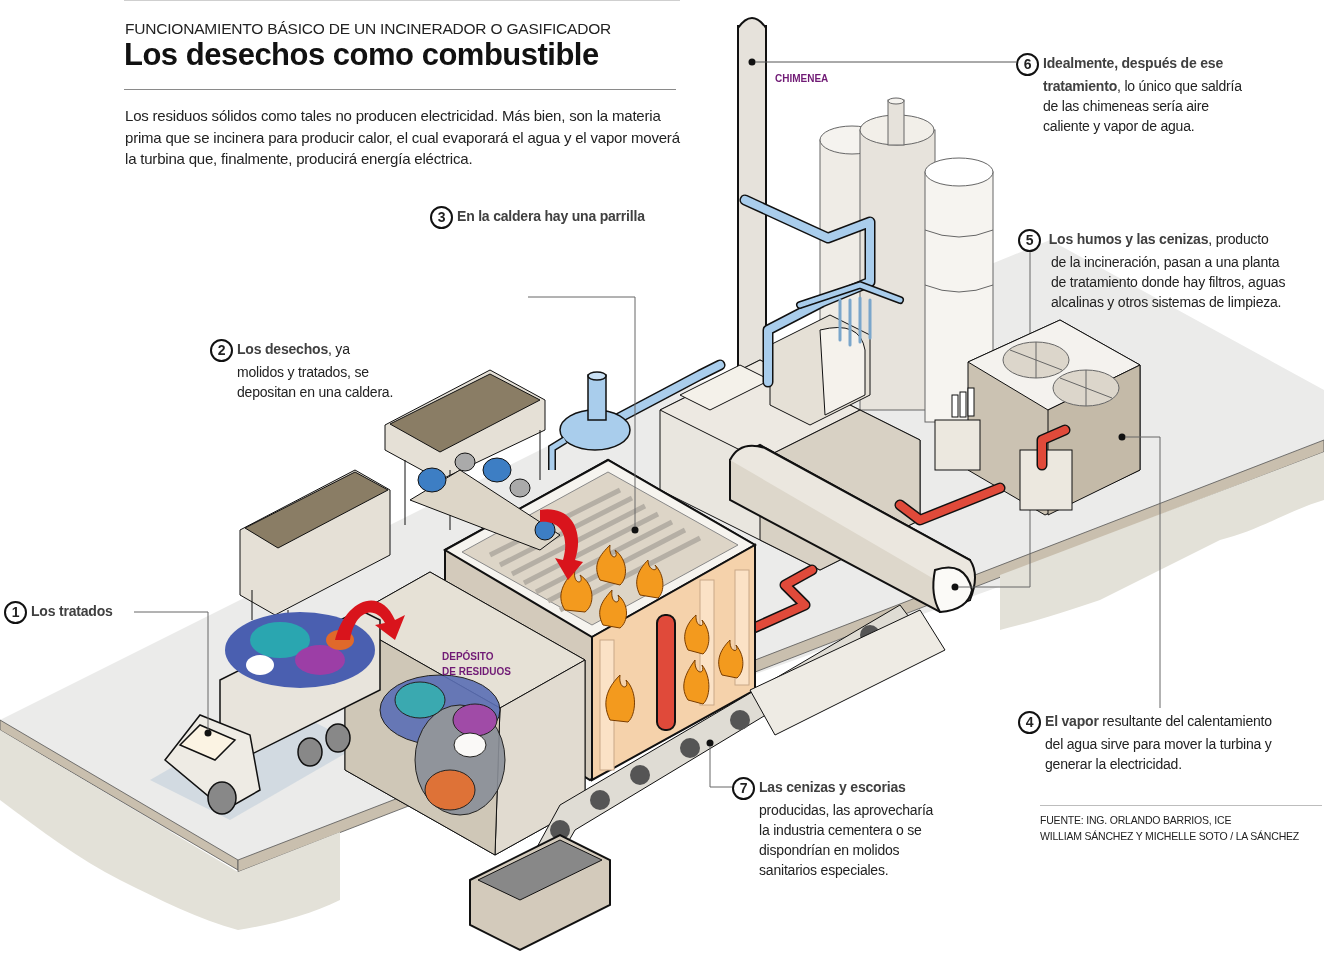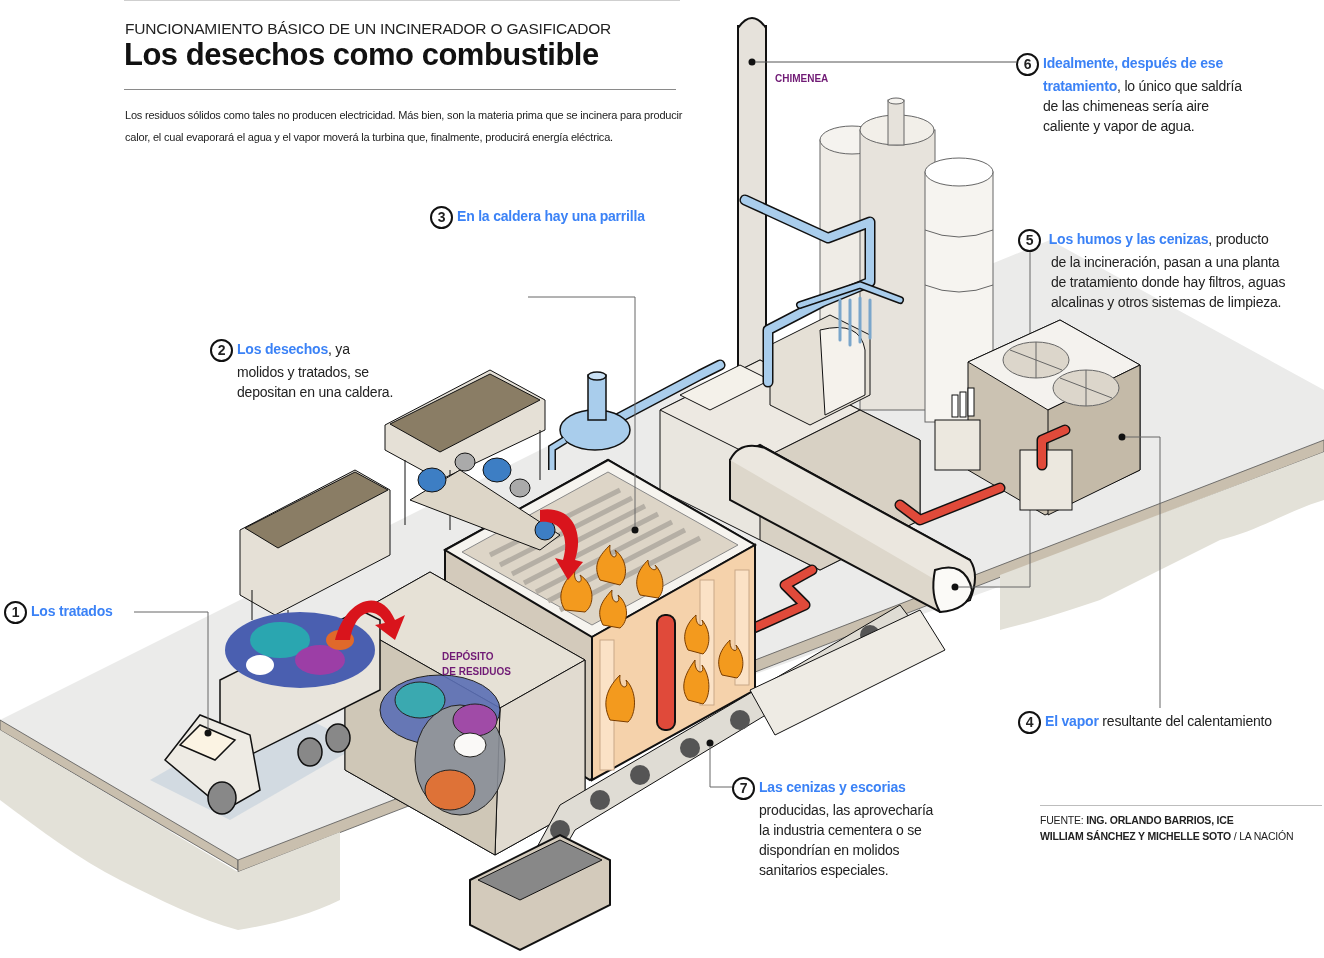--- a/index.html
+++ b/index.html
@@ -3,31 +3,31 @@
 <meta charset="utf-8">
 <style>
   html, body { margin: 0; padding: 0; background: #ffffff; }
   body { width: 1324px; height: 958px; position: relative; overflow: hidden;
          font-family: "Liberation Sans", sans-serif; color: #1a1a1a; }
   #scene { position: absolute; left: 0; top: 0; }
   .kicker { position: absolute; left: 125px; top: 20px; font-size: 15.5px; letter-spacing: -0.2px; color: #222; }
   .title { position: absolute; left: 124px; top: 37px; font-size: 31px; font-weight: bold; letter-spacing: -0.5px; color: #111; }
   .rule { position: absolute; left: 124px; top: 89px; width: 552px; height: 1px; background: #8a8a8a; }
   .rule-top { position: absolute; left: 124px; top: 0px; width: 556px; height: 1px; background: #cfcfcf; }
-  .intro { position: absolute; left: 125px; top: 105px; width: 560px; font-size: 11px; line-height: 21.5px; color: #222; letter-spacing: -0.2px; }
+  .intro { position: absolute; left: 125px; top: 105px; width: 560px; font-size: 15px; line-height: 21.5px; color: #222; letter-spacing: -0.2px; }
   .callout { position: absolute; font-size: 14px; line-height: 20px; color: #222; letter-spacing: -0.2px; }
-  .callout b { color: #3b82f6; }
+  .callout b { color: #404040; }
   .num { display: inline-block; width: 19px; height: 19px; border: 2px solid #111; border-radius: 50%;
          text-align: center; line-height: 19px; font-weight: bold; font-size: 14px; margin-right: 4px;
          background: #fff; box-sizing: content-box; vertical-align: -1px; }
   .indent { padding-left: 27px; display: block; }
   .plabel { position: absolute; font-weight: bold; font-size: 10px; color: #701a75; line-height: 15px; }
   .source-rule { position: absolute; left: 1040px; top: 805px; width: 282px; height: 1px; background: #bdbdbd; }
   .source { position: absolute; left: 1040px; top: 812px; font-size: 10.5px; line-height: 16px; color: #222; letter-spacing: -0.2px; }
-  .source b { font-weight: bold; margin-top: 37px; }
+  .source b { font-weight: normal; margin-top: 37px; }
 </style>
 </head>
 <body>
 
 <svg id="scene" width="1324" height="958" viewBox="0 0 1324 958" xmlns="http://www.w3.org/2000/svg">
 
   <g>
     <polygon points="0,720 560,440 1050,240 1324,390 1324,470 238,860 0,760" fill="#ebebea"></polygon>
     <polygon points="0,720 238,860 238,870 0,730" fill="#c9bfae" stroke="#555" stroke-width="0.8"></polygon>
     <polygon points="238,860 1324,440 1324,452 238,872" fill="#c9bfae" stroke="#555" stroke-width="0.8"></polygon>
@@ -253,34 +253,35 @@
   <span class="num">2</span><b>Los desechos</b><span>, ya</span>
   <span class="indent"><span>molidos y tratados, se</span><br><span>depositan en una caldera.</span></span>
 </div>
 
 <div class="callout" style="left:430px; top:206px;">
   <span class="num">3</span><b>En la caldera hay una parrilla</b>
 </div>
 
 <div class="callout" style="left:1018px; top:711px;">
   <span class="num">4</span><b>El vapor</b><span> resultante del calentamiento</span>
+  <span class="indent"><span>del agua sirve para mover la turbina y</span><br><span>generar la electricidad.</span></span>
 </div>
 
 <div class="callout" style="left:1018px; top:229px;">
   <span class="num">5</span>&nbsp;<b>Los humos y las cenizas</b><span>, producto</span>
   <span class="indent" style="padding-left:33px;"><span>de la incineración, pasan a una planta</span><br><span>de tratamiento donde hay filtros, aguas</span><br><span>alcalinas y otros sistemas de limpieza.</span></span>
 </div>
 
 <div class="callout" style="left:1016px; top:53px;">
   <span class="num">6</span><b>Idealmente, después de ese</b>
   <span class="indent"><b>tratamiento</b><span>, lo único que saldría</span><br><span>de las chimeneas sería aire</span><br><span>caliente y vapor de agua.</span></span>
 </div>
 
 <div class="callout" style="left:732px; top:777px;">
   <span class="num">7</span><b>Las cenizas y escorias</b>
   <span class="indent"><span>producidas, las aprovecharía</span><br><span>la industria cementera o se</span><br><span>dispondrían en molidos</span><br><span>sanitarios especiales.</span></span>
 </div>
 
 <div class="source-rule"></div>
 <div class="source">
   <span>FUENTE: </span><b>ING. ORLANDO BARRIOS, ICE</b><br>
-  <b>WILLIAM SÁNCHEZ Y MICHELLE SOTO</b><span> / LA NACIÓN</span>
+  <b>WILLIAM SÁNCHEZ Y MICHELLE SOTO</b><span> / LA SÁNCHEZ</span>
 </div>
 
 </body></html>

